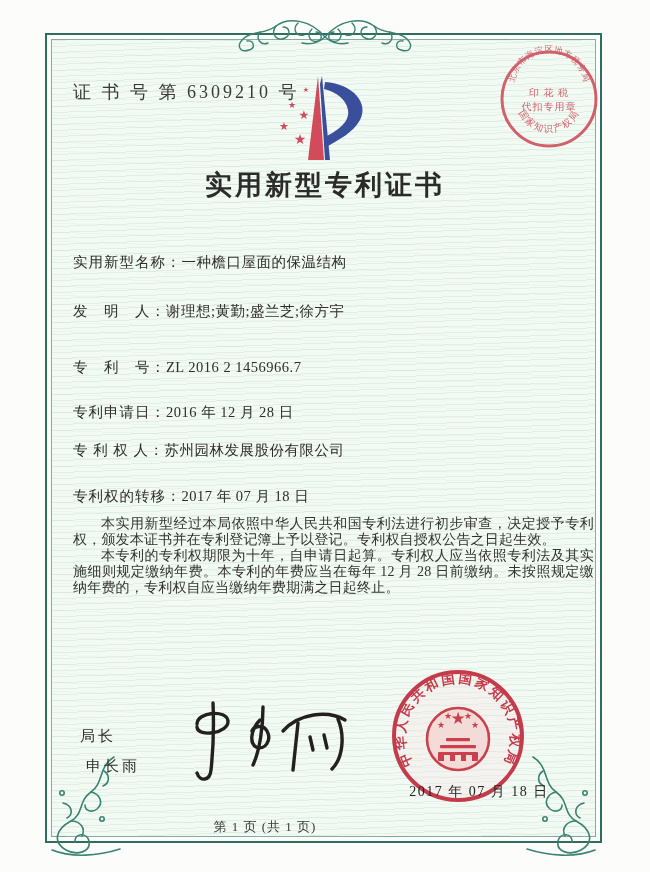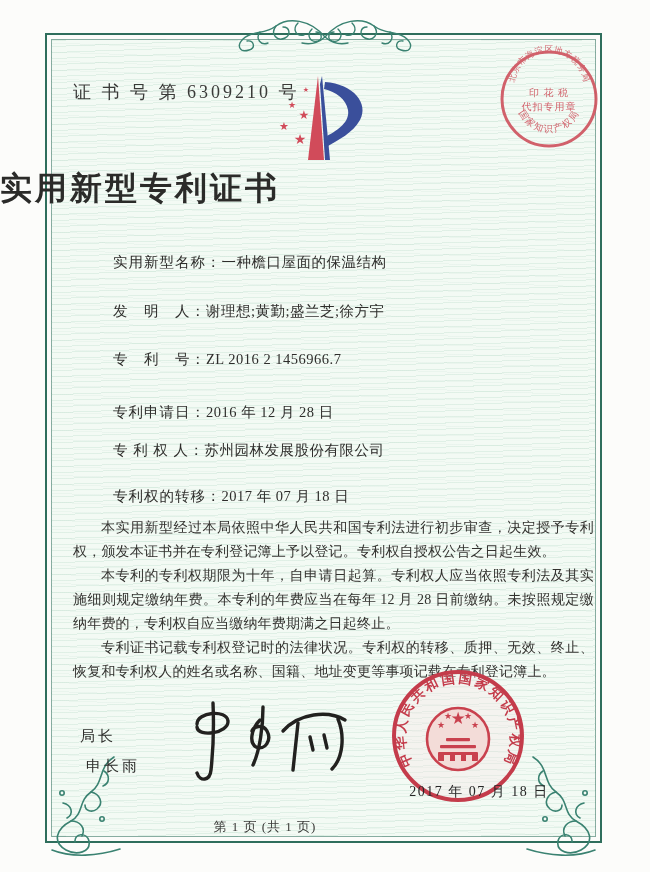--- a/index.html
+++ b/index.html
@@ -36,37 +36,37 @@
 
   
   .cert-number {
     position:absolute; left:73px; top:80px;
     font-size:18px; letter-spacing:3px; color:#3a3a38;
   }
   .logo { position:absolute; left:272px; top:74px; width:100px; height:88px; }
   .tax-stamp { position:absolute; left:497px; top:47px; width:104px; height:104px; opacity:.92; }
   .doc-title {
     position:absolute; left:0; right:0; top:167px;
-    font-size:32px; font-weight:bold;
+    text-align:center; font-size:27px; font-weight:bold;
     letter-spacing:3px; color:#2b2b29;
   }
 
   
   .field-row {
     position:absolute; left:73px; right:55px;
-    font-size:14.5px; letter-spacing:.5px; white-space:nowrap;margin-left:40px;
+    font-size:14.5px; letter-spacing:.5px; white-space:nowrap;
   }
   .field-label { letter-spacing:1px; }
-  .fr0 { top:253px; } .fr1 { top:302px;font-family:Liberation Serif, serif; } .fr2 { top:350px; }
+  .fr0 { top:253px; } .fr1 { top:302px;font-family:Liberation Serif, serif; } .fr2 { top:358px; }
   .fr3 { top:403px; } .fr4 { top:441px; } .fr5 { top:487px; }
 
   
   .body-text {
     position:absolute; left:73px; right:56px; top:516px;
-    font-size:14px; line-height:24px; text-align:justify; color:#33322f;
+    font-size:14px; line-height:16px; text-align:justify; color:#33322f;
     letter-spacing:.2px;
   }
   .body-text p { text-indent:2em; }
 
   
   .signer-title { position:absolute; left:80px; top:727px; font-size:15px; letter-spacing:3px; }
   .signer-name  { position:absolute; left:86px; top:757px; font-size:15px; letter-spacing:3px; }
   .signature-svg { position:absolute; left:183px; top:698px; width:165px; height:90px; }
   .seal-svg { position:absolute; left:388px; top:666px; width:140px; height:140px; }
   .issue-date {
@@ -173,21 +173,20 @@
   <div class="field-row fr4">
     <span class="field-label">专 利 权 人：</span><span class="field-value">苏州园林发展股份有限公司</span>
   </div>
   <div class="field-row fr5">
     <span class="field-label">专利权的转移：</span><span class="field-value">2017 年 07 月 18 日</span>
   </div>
 
   <div class="body-text">
     <p>本实用新型经过本局依照中华人民共和国专利法进行初步审查，决定授予专利权，颁发本证书并在专利登记簿上予以登记。专利权自授权公告之日起生效。</p>
     <p>本专利的专利权期限为十年，自申请日起算。专利权人应当依照专利法及其实施细则规定缴纳年费。本专利的年费应当在每年 12 月 28 日前缴纳。未按照规定缴纳年费的，专利权自应当缴纳年费期满之日起终止。</p>
-    <p>专利证书记载专利权登记时的法律状况。专利权的转移、质押、无效、终止、恢复和专利权人的姓名或名称、国籍、地址变更等事项记载在专利登记簿上。</p>
   </div>
 
   <div class="signer-title">局长</div>
   <div class="signer-name">申长雨</div>
 
   <svg class="signature-svg" viewBox="0 0 165 90">
     <g fill="none" stroke="#22211f" stroke-width="3.4" stroke-linecap="round">
       <path d="M14,26 C14,14 44,11 45,23 C46,35 15,40 14,29"></path>
       <path d="M30,5 C31,28 30,54 28,72 C27,83 17,84 14,75"></path>
       <path d="M77,22 C68,31 66,45 73,49 C82,53 89,42 84,33 C80,26 71,28 69,33"></path>

